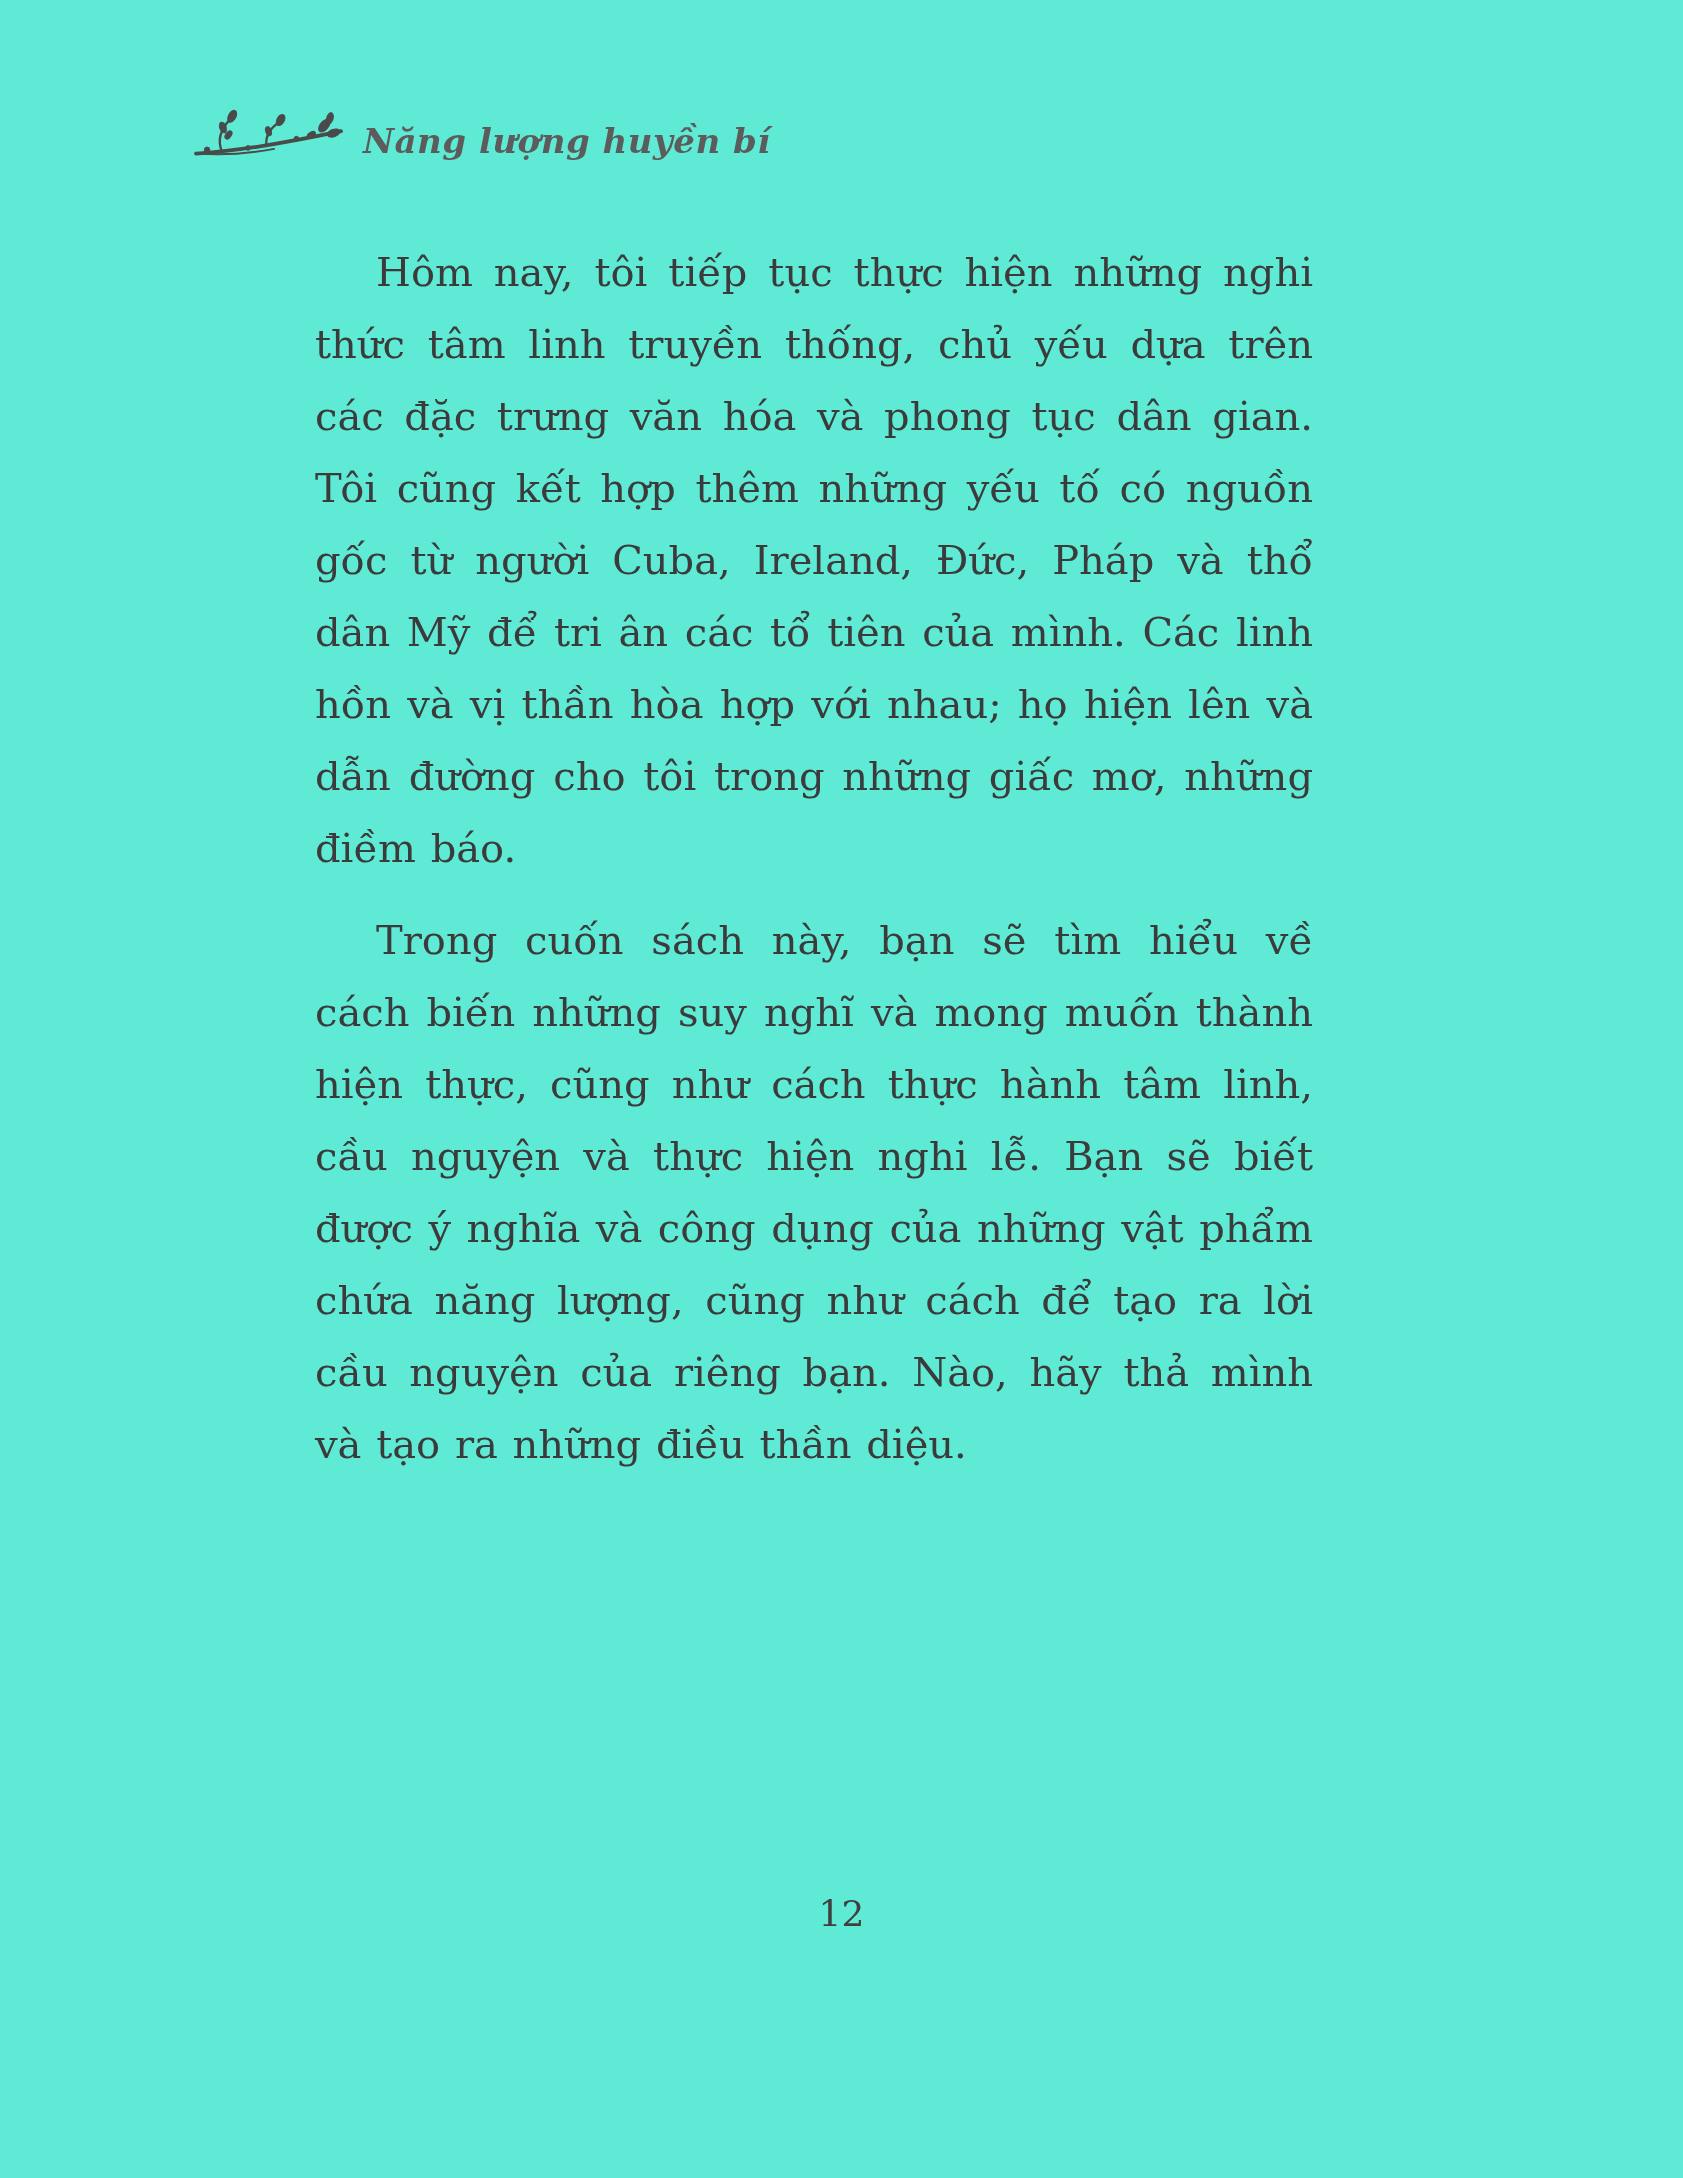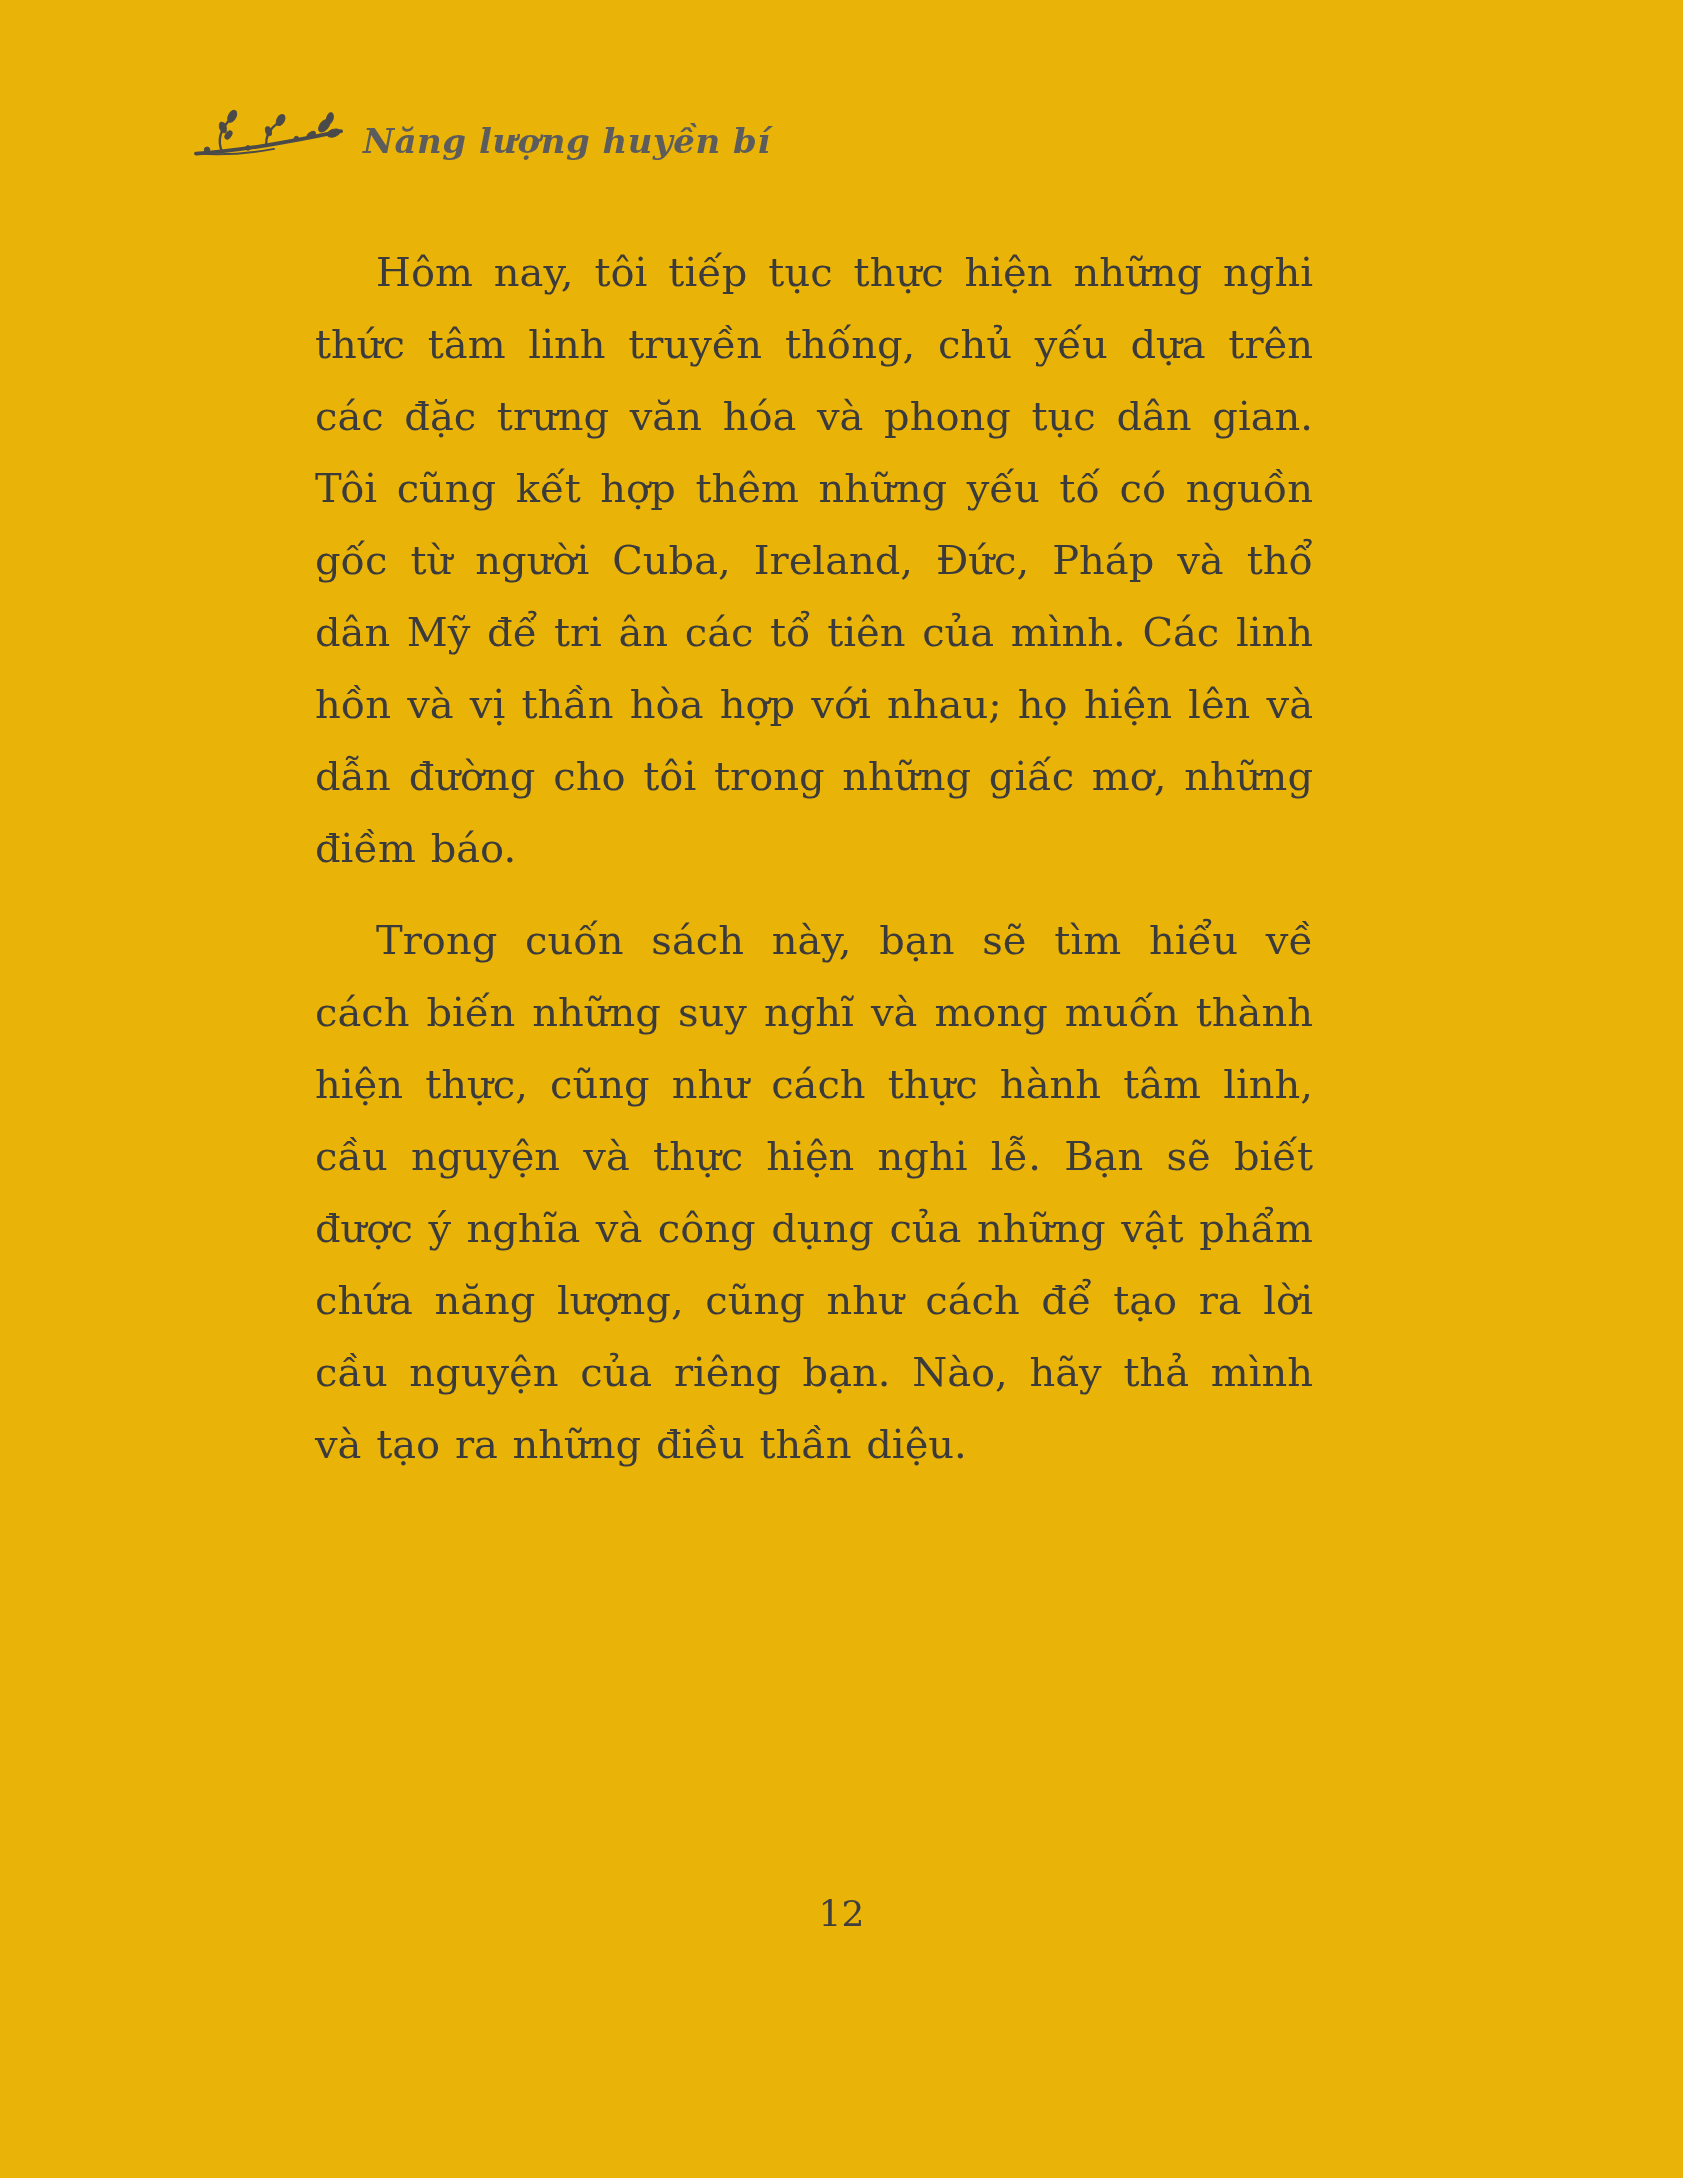--- a/index.html
+++ b/index.html
@@ -4,21 +4,21 @@
 <style>
   html, body {
     margin: 0;
     padding: 0;
     background: #ffffff;
   }
   .page {
     position: relative;
     width: 1683px;
     height: 2178px;
-    background: #eab308;
+    background: #5eead4;
     font-family: "DejaVu Serif", "Liberation Serif", serif;
     color: #3b3b3b;
     overflow: hidden;
   }
   .page-header {
     position: absolute;
     top: 107px;
     left: 194px;
     display: flex;
     align-items: center;

